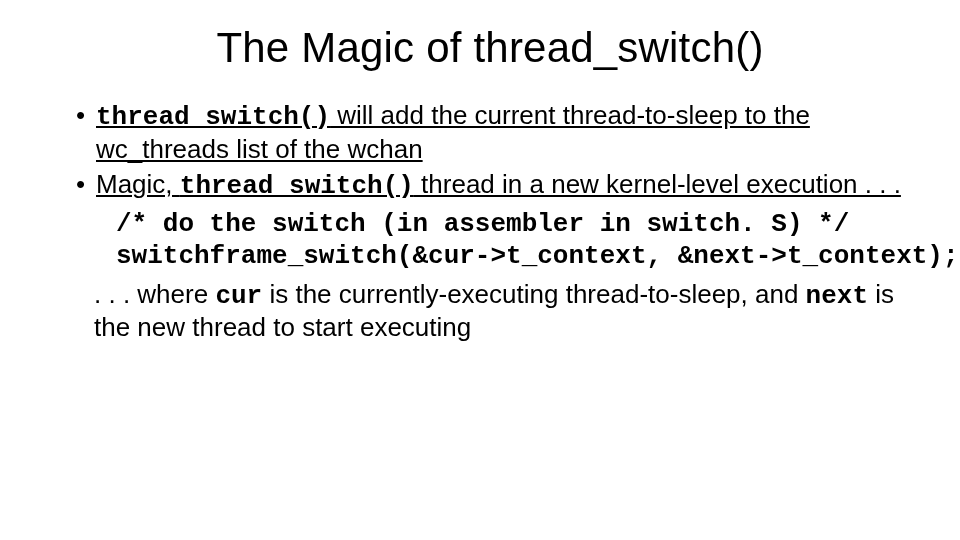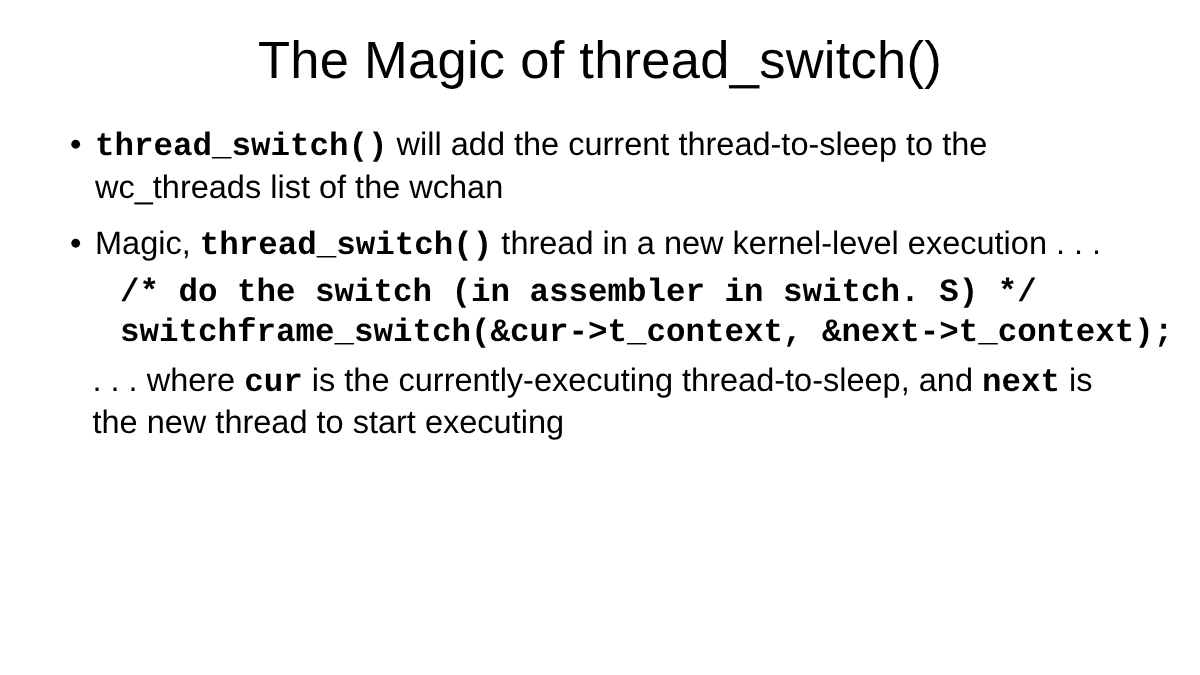--- a/index.html
+++ b/index.html
@@ -9,42 +9,43 @@
     height: 540px;
     background: #fff;
     font-family: "Segoe UI Light", "Segoe UI", Arial, sans-serif;
     color: #000;
     overflow: hidden;
   }
   .slide {
     width: 960px;
     height: 540px;
     box-sizing: border-box;
-    padding: 24px 48px 0 48px;
+    padding: 24px 48px 0 68px;
   }
   h1.title {
     font-weight: 300;
     font-size: 42px;
     text-align: center;
     margin: 0 0 28px 0;
     letter-spacing: 0.2px;
     font-family: "Segoe UI Light", "Segoe UI", Arial, sans-serif;
   }
   ul.top {
     list-style: none;
     margin: 0;
     padding: 0 0 0 8px;
     font-size: 26px;
     line-height: 1.22;
     font-weight: 300;
   }
   ul.top > li {
     position: relative;
     padding-left: 20px;
-    margin: 14px 0 2px 0;
+    margin: 4px 0 2px 0;
+    text-decoration: underline;
   }
   ul.top > li::before {
     content: "•";
     position: absolute;
     left: 0;
     top: 0;
     font-size: 26px;
     line-height: 1.22;
   }
   .mono {

